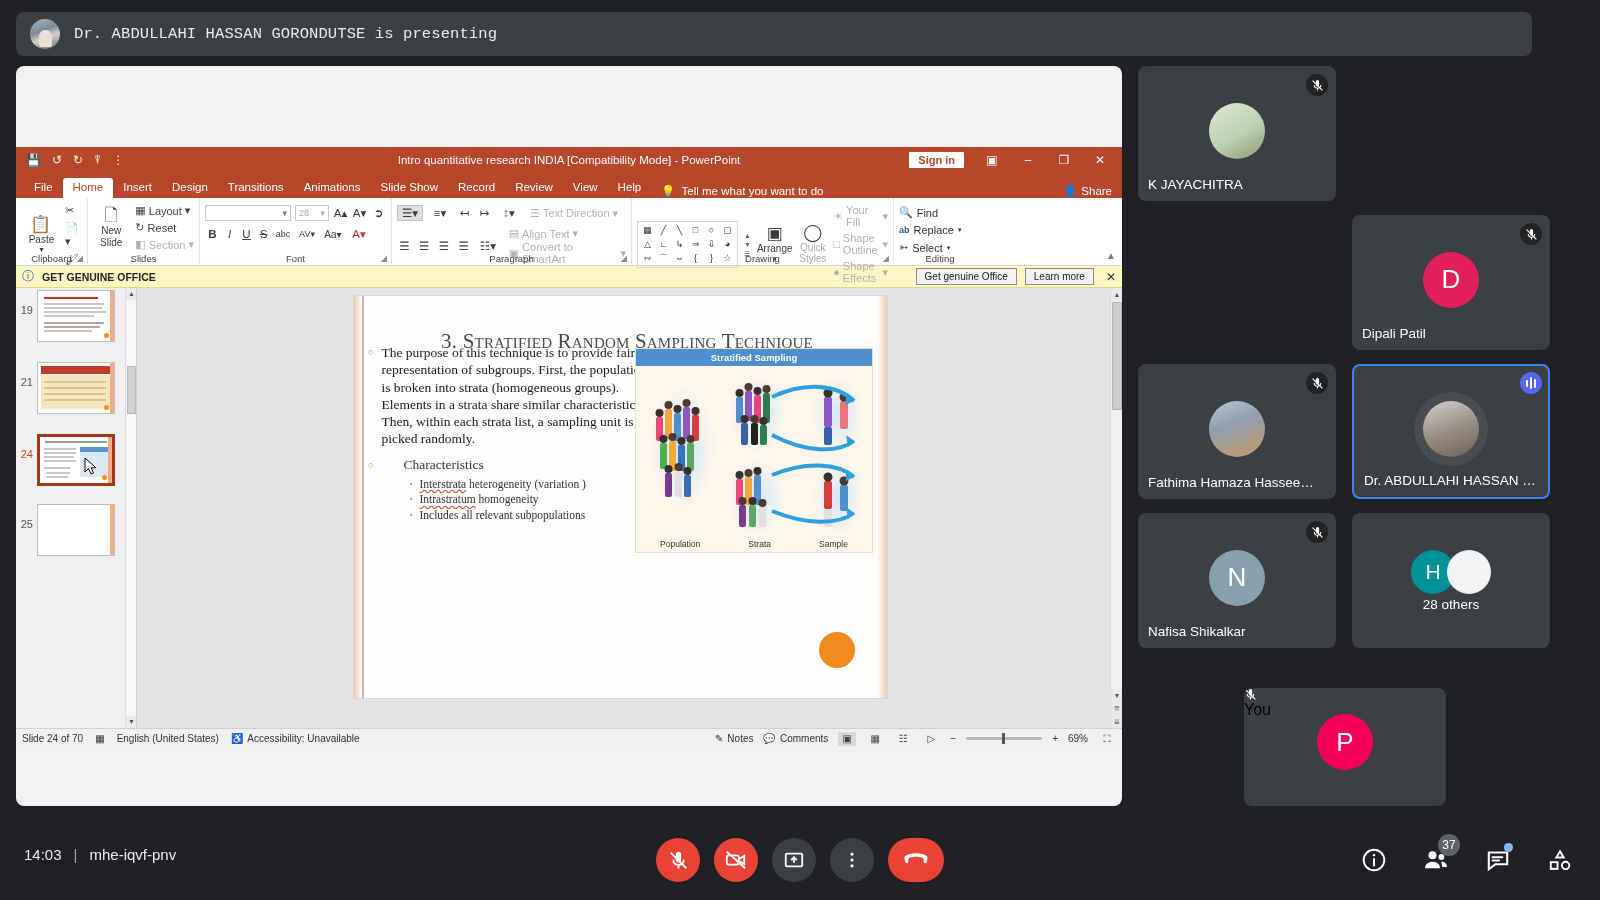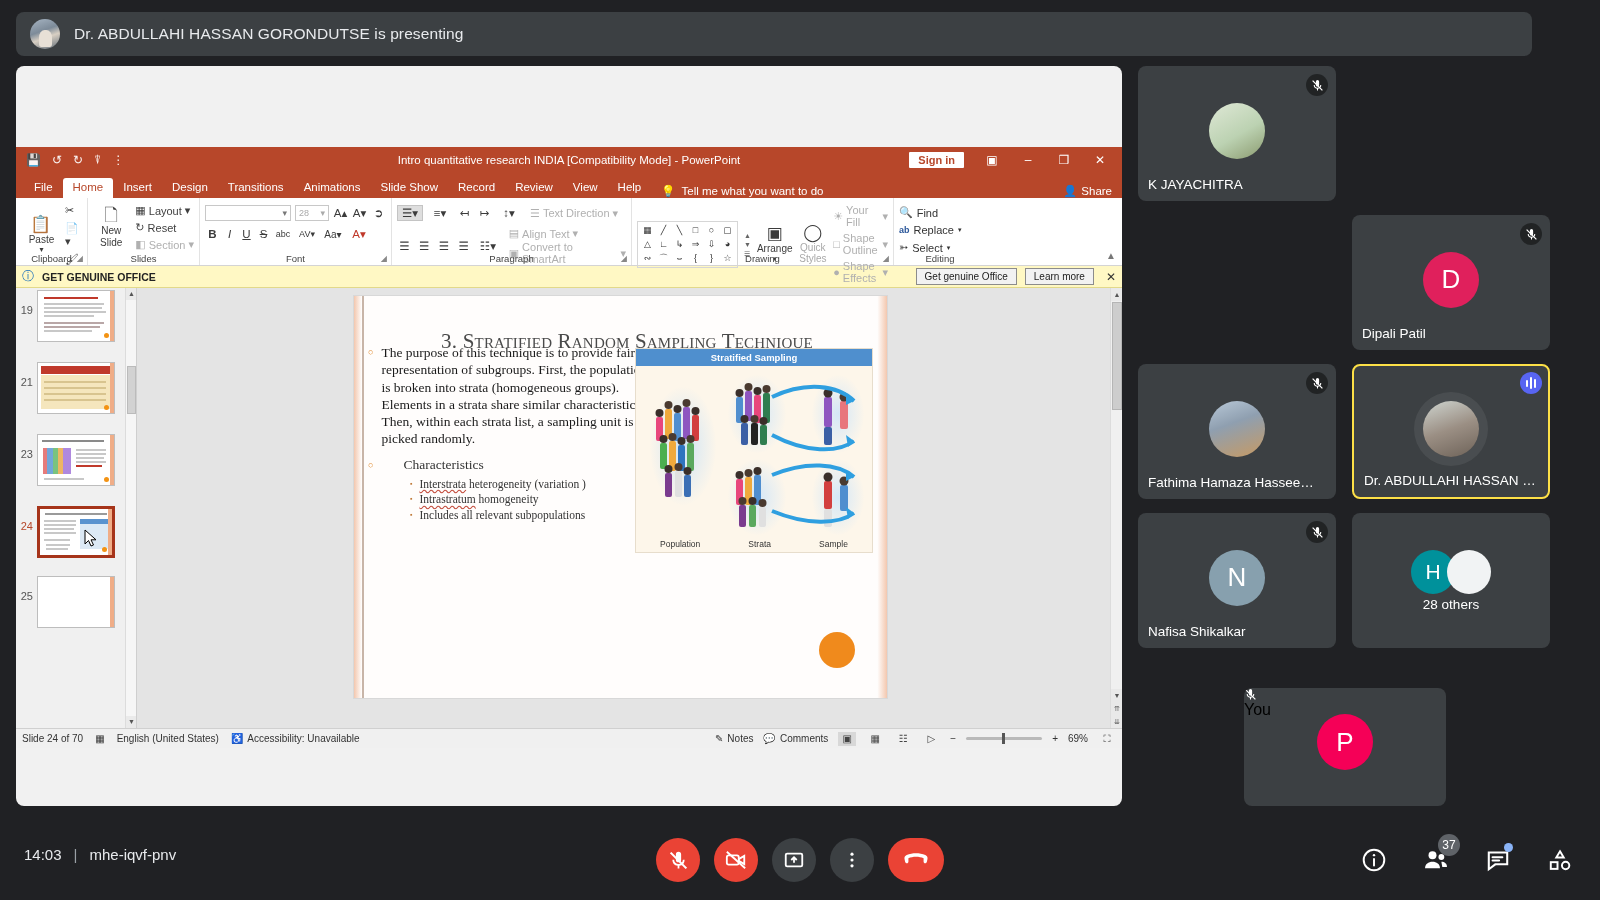--- a/index.html
+++ b/index.html
@@ -9,21 +9,21 @@
     font-family: "Liberation Sans", sans-serif;
     overflow: hidden;
   }
   .app { position: relative; width: 1600px; height: 900px; background: #202124; }
 
   
   .present-bar {
     position: absolute; left: 16px; top: 12px;
     width: 1516px; height: 44px;
     background: #3c4043; border-radius: 8px;
-    display: flex; align-items: center; gap: 14px; padding: 0 14px;
+    display: flex; align-items: center; gap: 14px; padding: 0 14px; font-family: Liberation Mono, monospace;
   }
   .present-avatar {
     width: 30px; height: 30px; border-radius: 50%;
     background: linear-gradient(160deg,#a8b6c4 0%, #7d8b99 40%, #d8cfc3 60%, #5e6a75 100%);
     flex: 0 0 auto; overflow: hidden; position: relative;
   }
   .present-avatar::after{
     content:""; position:absolute; left:30%; top:38%; width:42%; height:55%;
     background:#e8e0d6; border-radius:45% 45% 20% 20%;
   }
@@ -168,21 +168,21 @@
   .viewbtn.act { background:#d8d8d8; }
   .zoomtrack { width: 76px; height:3px; background:#b9b9b9; position:relative; border-radius:2px;}
   .zoomtrack .knob { position:absolute; left: 36px; top:-4px; width:3px; height:11px; background:#555;}
 
   
   .rail { position: absolute; left: 1138px; top: 66px; width: 446px; height: 740px; }
   .tile {
     position: absolute; width: 198px; height: 135px; background: #3c4043;
     border-radius: 8px; overflow: hidden;
   }
-  .tile.speaking { border: 2px solid #fde047; }
+  .tile.speaking { border: 2px solid #3b82f6; }
   .tile .name {
     position:absolute; left: 10px; bottom: 9px; right: 10px; color:#fff; font-size: 13.5px;
     white-space: nowrap; overflow: hidden; text-overflow: ellipsis;
   }
   .tile .mic {
     position:absolute; right: 8px; top: 8px; width: 22px; height:22px; border-radius:50%;
     background: rgba(0,0,0,.45); display:flex; align-items:center; justify-content:center;
   }
   .tile .badge-blue {
     position:absolute; right: 6px; top: 6px; width:22px; height:22px; border-radius:50%;
@@ -458,35 +458,20 @@
                 <div class="ln" style="left:6px;top:18px;width:62px;background:#d8c48f"></div>
                 <div class="ln" style="left:6px;top:24px;width:62px;background:#d8c48f"></div>
                 <div class="ln" style="left:6px;top:30px;width:62px;background:#d8c48f"></div>
                 <div class="ln" style="left:6px;top:36px;width:62px;background:#d8c48f"></div>
                 <div class="edge"></div>
                   <div class="dot"></div>
               </div>
             </div>
 
 
-            <div class="thumb" style="margin-top:16px;">
-              <div class="num">23</div>
-              <div class="card">
-                <div class="ln" style="left:4px;top:5px;width:62px;background:#8a8a8a"></div>
-                <div style="position:absolute;left:5px;top:13px;width:28px;height:26px;background:linear-gradient(90deg,#e05a5a 0 16%,#4f90d0 16% 34%,#58b45f 34% 52%,#e8a33d 52% 70%,#9b6bd6 70% 100%);opacity:.8"></div>
-                <div class="ln" style="left:38px;top:14px;width:30px"></div>
-                <div class="ln" style="left:38px;top:18px;width:30px"></div>
-                <div class="ln" style="left:38px;top:22px;width:28px"></div>
-                <div class="ln" style="left:38px;top:26px;width:30px"></div>
-                <div class="ln" style="left:38px;top:30px;width:26px;background:#c0392b"></div>
-                <div class="ln" style="left:6px;top:43px;width:40px"></div>
-                <div class="edge"></div>
-                  <div class="dot"></div>
-              </div>
-            </div>
 
             <div class="thumb sel" style="margin-top:16px;">
               <div class="num">24</div>
               <div class="card">
                 <div class="ln" style="left:5px;top:4px;width:62px;background:#9a9a9a"></div>
                 <div class="ln" style="left:4px;top:11px;width:32px"></div>
                 <div class="ln" style="left:4px;top:15px;width:32px"></div>
                 <div class="ln" style="left:4px;top:19px;width:30px"></div>
                 <div class="ln" style="left:4px;top:23px;width:32px"></div>
                 <div class="ln" style="left:4px;top:30px;width:26px"></div>

